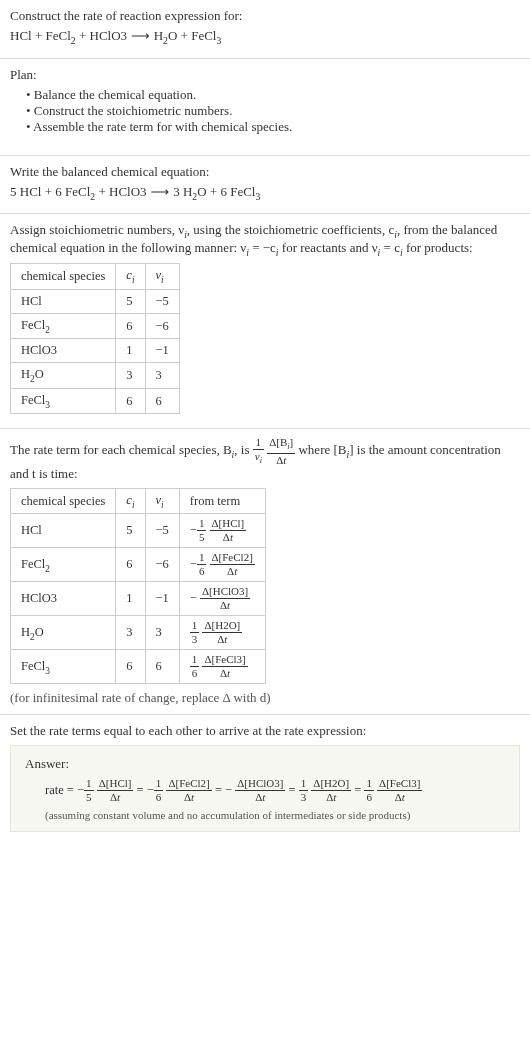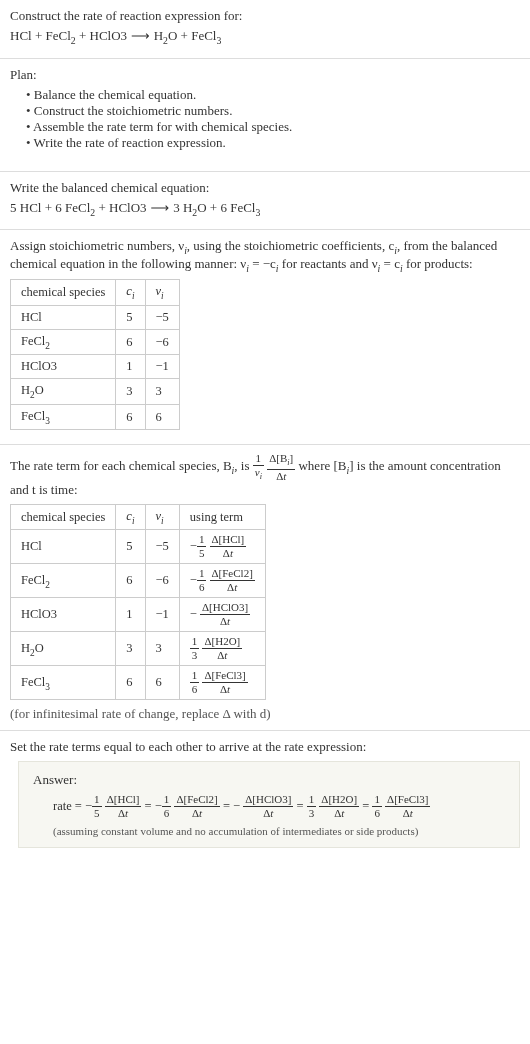--- a/index.html
+++ b/index.html
@@ -65,21 +65,21 @@
   }
   .note {
     font-size: 13px;
     color: #555;
     margin-top: 4px;
   }
   .answer-box {
     background: #f7f7f2;
     border: 1px solid #e5e5dc;
     padding: 10px 14px;
-    margin: 6px 0 10px 8px;
+    margin: 6px 0 10px 0;
   }
   .answer-title {
     margin-bottom: 6px;
   }
   .answer-rate {
     margin-left: 20px;
     font-size: 12.5px;
   }
   .answer-note {
     font-size: 11px;
@@ -104,21 +104,20 @@
     HCl + FeCl<span class="sub">2</span> + HClO3<span class="arrow">⟶</span>H<span class="sub">2</span>O + FeCl<span class="sub">3</span>
   </div>
 </div>
 
 <div class="section">
   <div>Plan:</div>
   <ul class="plan">
     <li>Balance the chemical equation.</li>
     <li>Construct the stoichiometric numbers.</li>
     <li>Assemble the rate term for with chemical species.</li>
-    <li>Write the rate of reaction expression.</li>
   </ul>
 </div>
 
 <div class="section">
   <div>Write the balanced chemical equation:</div>
   <div class="equation">
     5 HCl + 6 FeCl<span class="sub">2</span> + HClO3<span class="arrow">⟶</span>3 H<span class="sub">2</span>O + 6 FeCl<span class="sub">3</span>
   </div>
 </div>
 
@@ -168,21 +167,21 @@
     <span class="frac inline-mid"><span class="num">1</span><span class="den"><i>ν</i><span class="sub"><i>i</i></span></span></span>
     <span class="frac inline-mid"><span class="num">Δ[B<span class="sub"><i>i</i></span>]</span><span class="den">Δ<i>t</i></span></span>
     <span> where [B</span><span class="sub"><i>i</i></span><span>] is the amount concentration and t is time:</span>
   </div>
   <table class="data">
     <tbody>
         <tr>
       <th>chemical species</th>
       <th><i>c</i><span class="sub"><i>i</i></span></th>
       <th><i>ν</i><span class="sub"><i>i</i></span></th>
-      <th>using term</th>
+      <th>from term</th>
     </tr>
     <tr>
       <td>HCl</td>
       <td>5</td>
       <td>−5</td>
       <td>
         <span class="inline-mid">−</span><span class="frac inline-mid"><span class="num">1</span><span class="den">5</span></span>
         <span class="frac inline-mid"><span class="num">Δ[HCl]</span><span class="den">Δ<i>t</i></span></span>
       </td>
     </tr>

